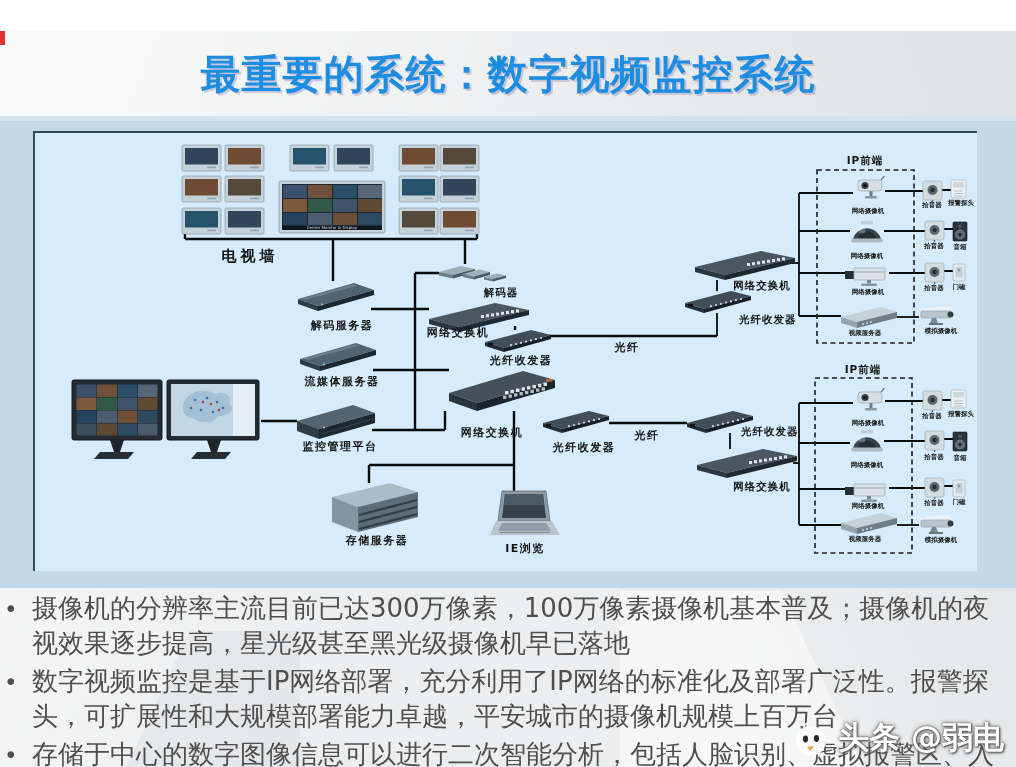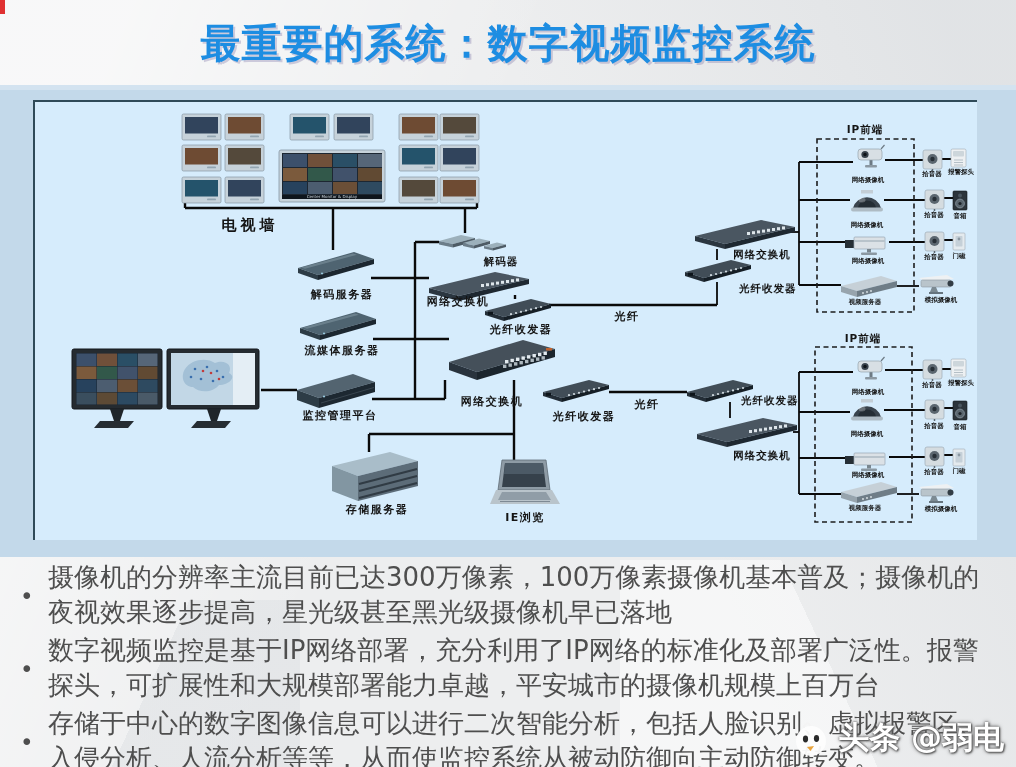--- a/index.html
+++ b/index.html
@@ -2,36 +2,36 @@
 <html><head>
 <meta charset="utf-8">
 <style>
   html,body{margin:0;padding:0;}
   body{width:1016px;height:767px;position:relative;overflow:hidden;
        font-family:"DejaVu Sans","Liberation Sans",sans-serif;}
   .slide{position:absolute;inset:0;
     background:
       linear-gradient(112deg, rgba(255,255,255,.6) 10%, rgba(255,255,255,0) 42%),
       linear-gradient(248deg, rgba(210,214,218,.45) 6%, rgba(238,239,240,0) 40%),
-      #edeeef;}
+      #edeeef; margin-top: 31px;}
   .facet{position:absolute;pointer-events:none;}
   .facet.f1{left:620px;top:560px;width:420px;height:210px;
     background:linear-gradient(65deg, rgba(255,255,255,.5) 0 50%, rgba(255,255,255,0) 50%);}
   .facet.f2{left:0px;top:600px;width:300px;height:170px;
     background:linear-gradient(295deg, rgba(222,225,228,.55) 0 50%, rgba(255,255,255,0) 50%);}
   .accent{position:absolute;left:0;top:0;width:5px;height:14px;background:#e03131;}
   .title{position:absolute;top:16px;left:0;right:0;margin:0;text-align:center;
     font-size:40px;font-weight:bold;color:#1d8de2;letter-spacing:1px;
     text-shadow:2px 2px 0 rgba(100,90,150,.28);}
   .band{position:absolute;left:0;top:85px;width:1016px;height:472px;
     background:linear-gradient(180deg,#d3e3f0 0 5px,#c3d9ea 5px 100%);}
   .panel{position:absolute;left:33px;top:15px;width:942px;height:438px;
     background:#d6ecfc;border-top:2px solid #2f4a58;border-left:2px solid #2f4a58;}
   .bullets{position:absolute;left:0;top:560px;width:1016px;padding:0;}
-  .bullet{display:flex;align-items:center;padding:0 16px 0 20px;margin:0 0 3px 0;
+  .bullet{display:flex;align-items:flex-start;padding:0 16px 0 4px;margin:0 0 3px 0;
     color:#4e4e4e;font-size:26px;line-height:1.35;font-weight:500;}
   .bullet::before{content:"•";flex:0 0 28px;width:28px;font-size:23px;padding-top:3px;color:#4e4e4e;}
   .watermark{position:absolute;right:12px;bottom:8px;display:flex;align-items:flex-end;gap:4px;
     font-size:31px;font-weight:bold;color:#ffffff;
     text-shadow:0 0 2px #5a5a5a,0 0 4px #6a6a6a,1px 1px 2px #4a4a4a;}
   
   .lb{font-family:"DejaVu Sans",sans-serif;font-weight:bold;fill:#151515;font-size:11px;
       letter-spacing:1.5px;text-anchor:middle;}
   .lb-big{font-size:15px;letter-spacing:4px;}
   .lb-md{font-size:10.5px;letter-spacing:1px;}

